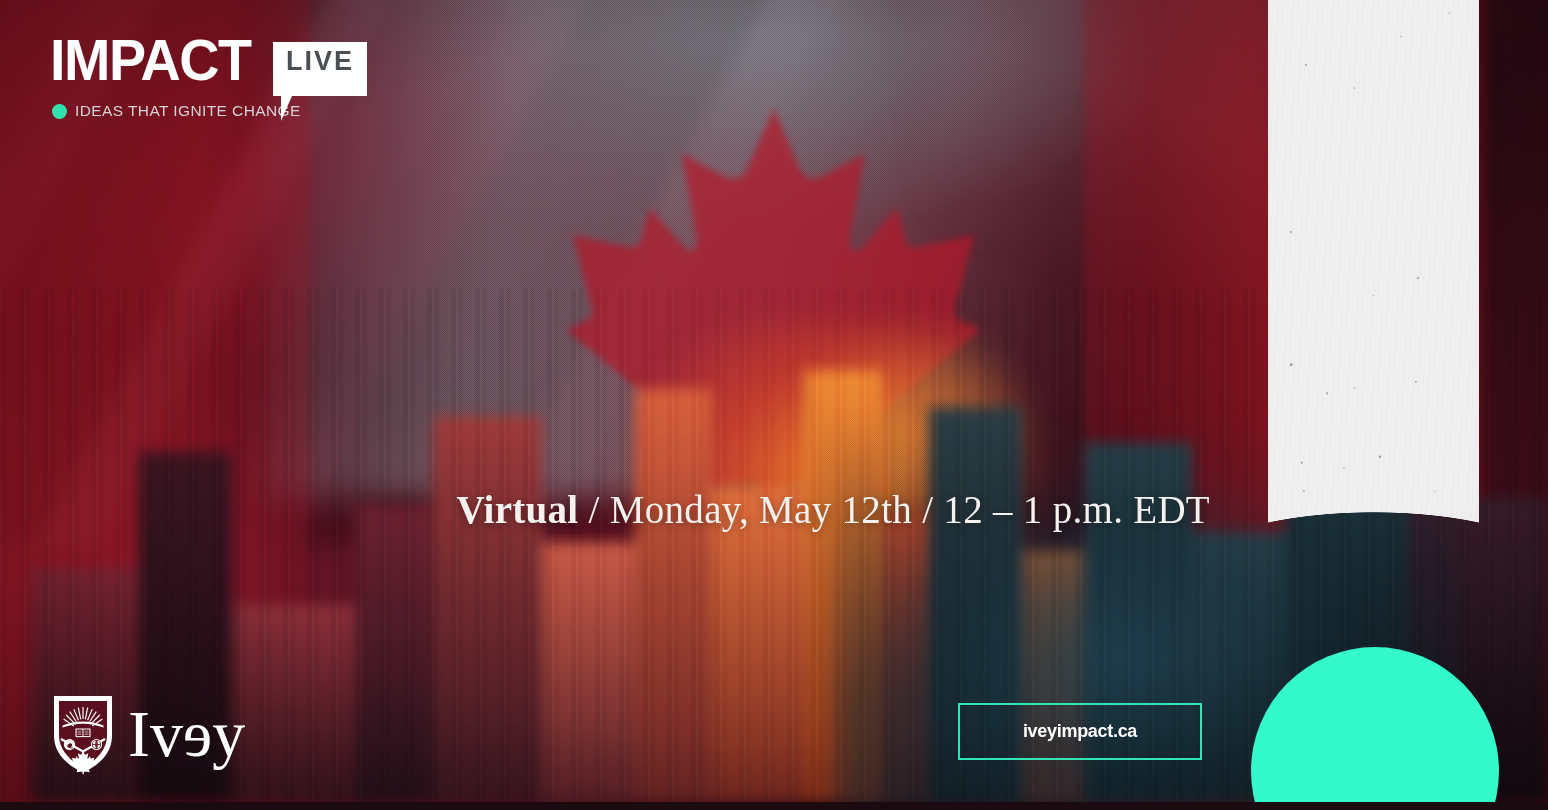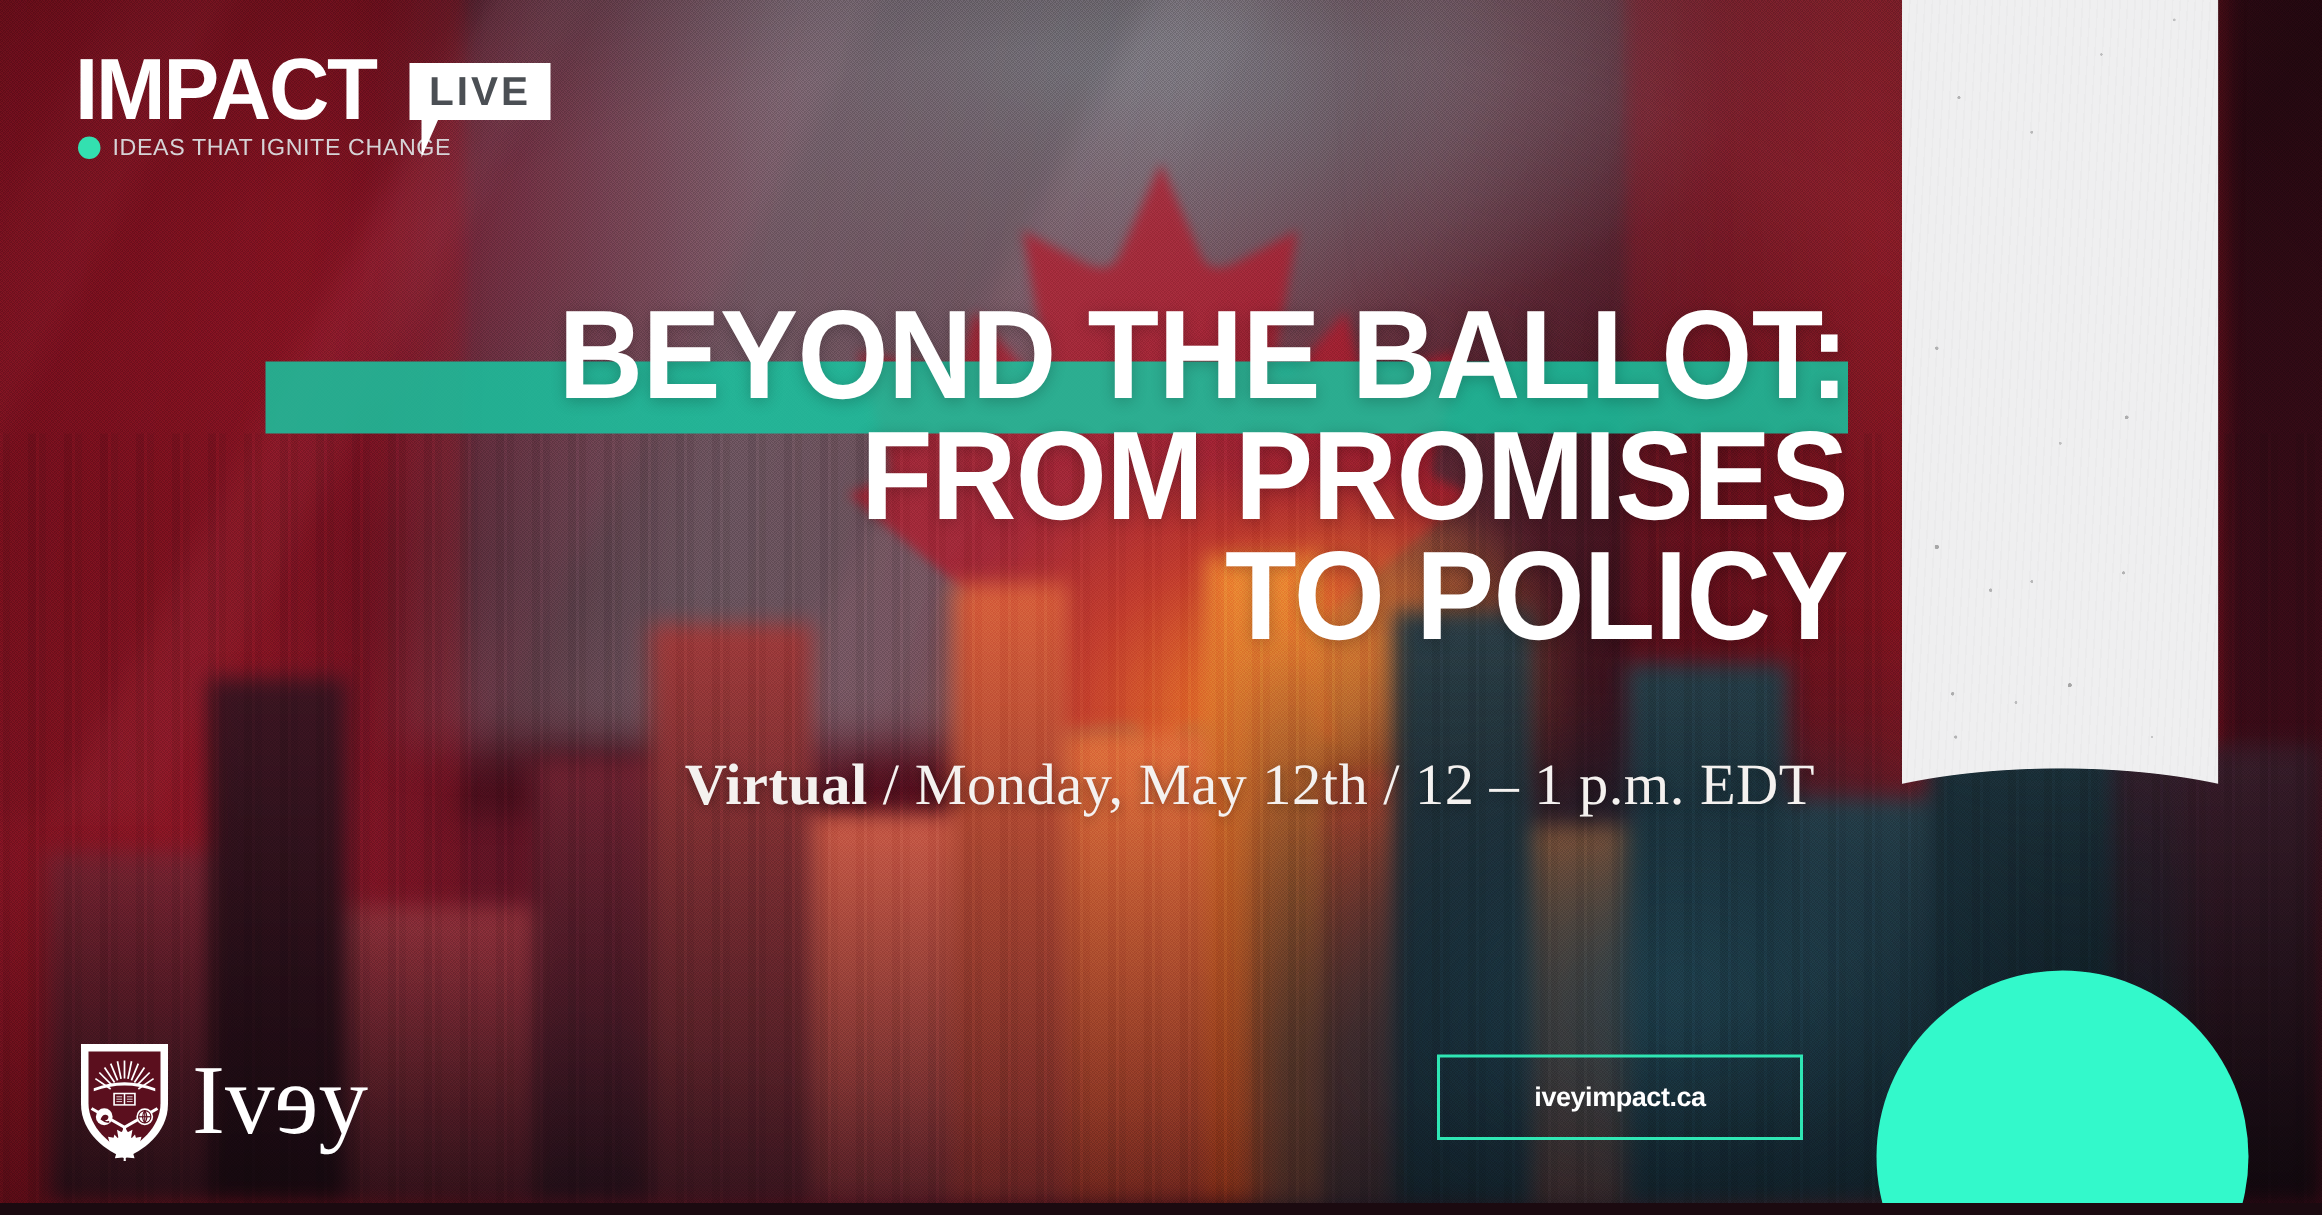--- a/index.html
+++ b/index.html
@@ -158,21 +158,21 @@
   
   .logo{ position:absolute; left:50px; top:36px; }
   .logo-row{ display:flex; align-items:flex-start; }
   .logo-word{
     font-size:58px; font-weight:700; letter-spacing:-1.5px;
     color:#fff; line-height:.82;
     font-stretch:condensed; transform:scaleX(.96); transform-origin:left center;
   }
   .live-badge{
     position:relative; margin-left:14px; margin-top:6px;
-    background:#fff; padding:6px 13px 5px;
+    background:#fff; padding:6px 13px 21px;
   }
   .live-badge span{
     font-size:27px; font-weight:700; letter-spacing:2px; color:#4b4f54; line-height:1;
   }
   .live-badge::after{
     content:""; position:absolute; left:8px; top:100%;
     border-left:11px solid #fff; border-right:0 solid transparent;
     border-bottom:25px solid transparent;
   }
   .tagline{
@@ -200,21 +200,21 @@
   }
   .hl-wrap-1{ position:relative; }
   .hl-bar{
     position:absolute; left:177px; top:45px;
     width:1055px; height:48px;
     background:rgba(24,196,160,.86);
   }
 
   
   .subtitle{
-    position:absolute; left:0; top:501px; width:1210px;
+    position:absolute; left:0; top:487px; width:1210px;
     text-align:right;
     font-family:"Liberation Serif", serif;
     font-size:39px; color:#f4f1ef; letter-spacing:.3px;
     text-shadow:0 2px 8px rgba(0,0,0,.4);
     white-space:nowrap;
   }
   .subtitle b{ font-weight:700; }
 
   
   .ivey{ position:absolute; left:52px; top:694px; display:flex; align-items:center; gap:14px; }
@@ -304,28 +304,20 @@
       <div class="live-badge">
         <span>LIVE</span>
       </div>
     </div>
     <div class="tagline">
       <div class="tag-dot"></div>
       <span>IDEAS THAT IGNITE CHANGE</span>
     </div>
   </div>
 
-  <div class="headline">
-    <div class="hl-wrap-1">
-      <div class="hl-bar"></div>
-      <div class="hl-line">BEYOND THE BALLOT:</div>
-    </div>
-    <div class="hl-line">FROM PROMISES</div>
-    <div class="hl-line">TO POLICY</div>
-  </div>
 
   <div class="subtitle"><b>Virtual</b><span> / </span><span>Monday, May 12th</span><span> / </span><span>12 – 1 p.m. EDT</span></div>
 
   <div class="ivey">
     <svg width="62" height="80" viewBox="0 0 62 80">
       <path d="M2 2 h58 v40 c0 20 -18 32 -29 36 C20 74 2 62 2 42 Z" fill="#fff"></path>
       <path d="M7 7 h48 v34.5 c0 17 -15.5 27.5 -24 32.8 C22.5 69 7 58.5 7 41.5 Z" fill="#5b0f1e"></path>
       <g fill="#fff">
         <path d="M12 31 q19 -20 38 0 z" opacity="0.0"></path>
       </g>

